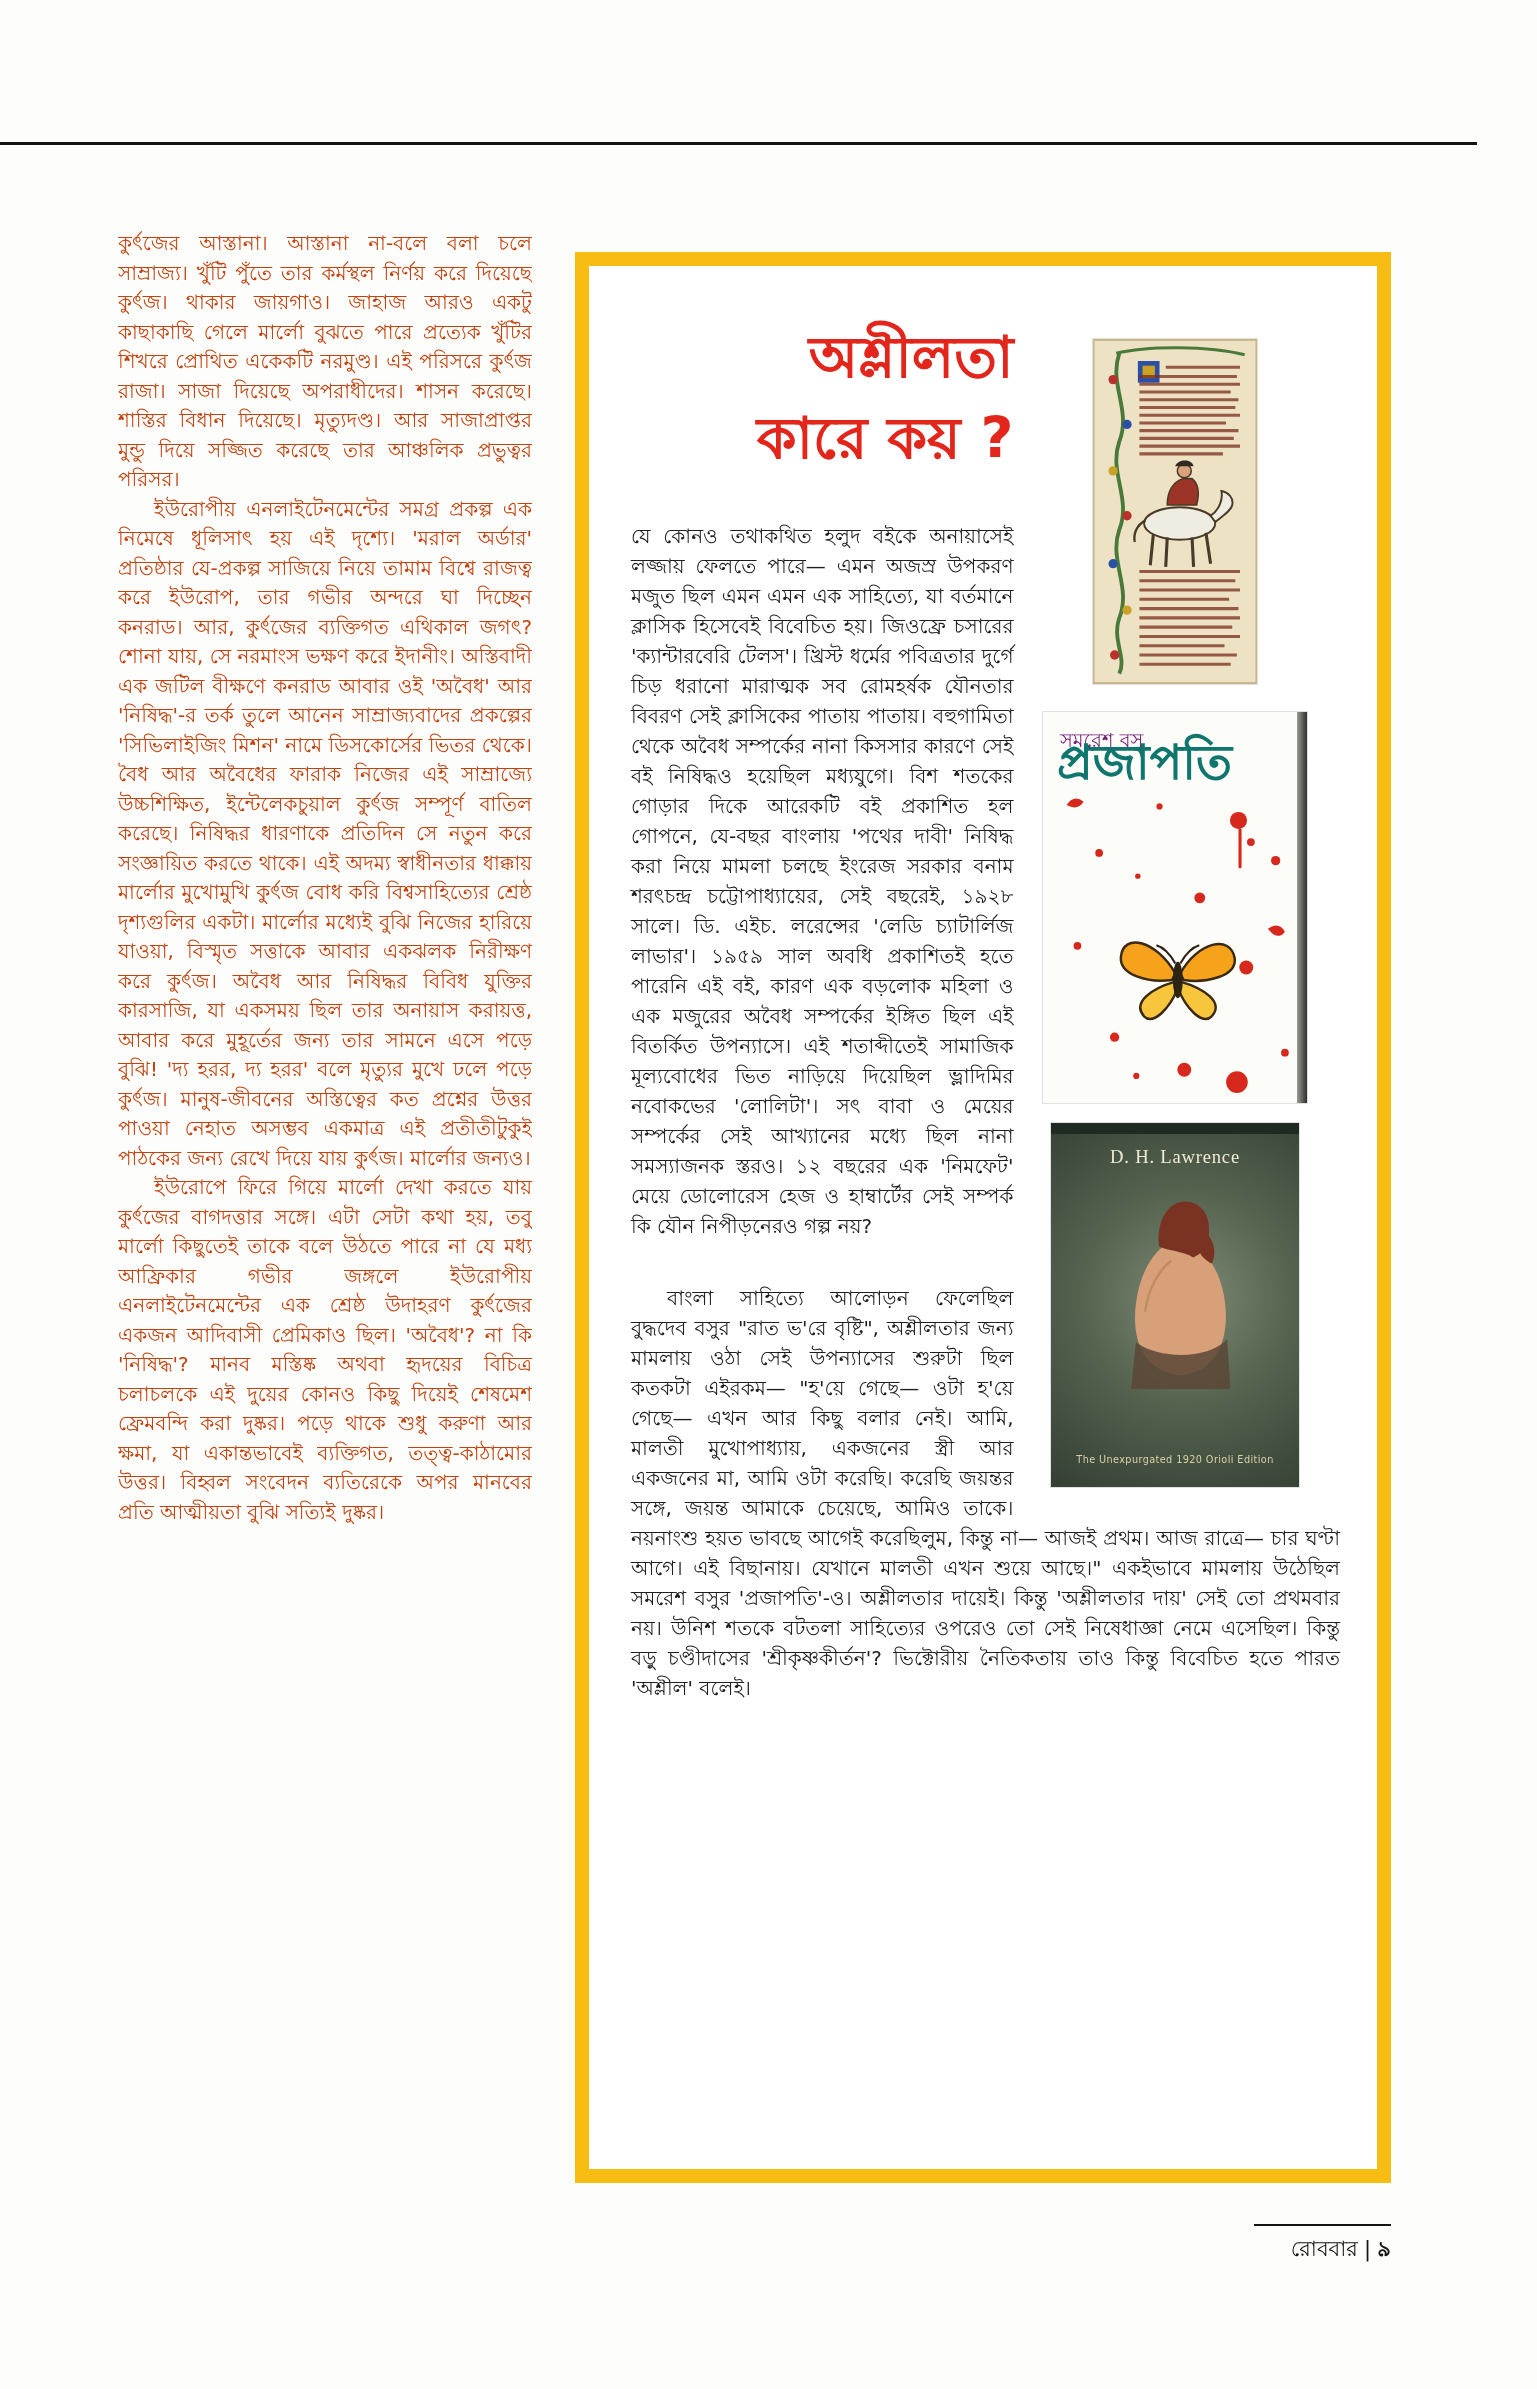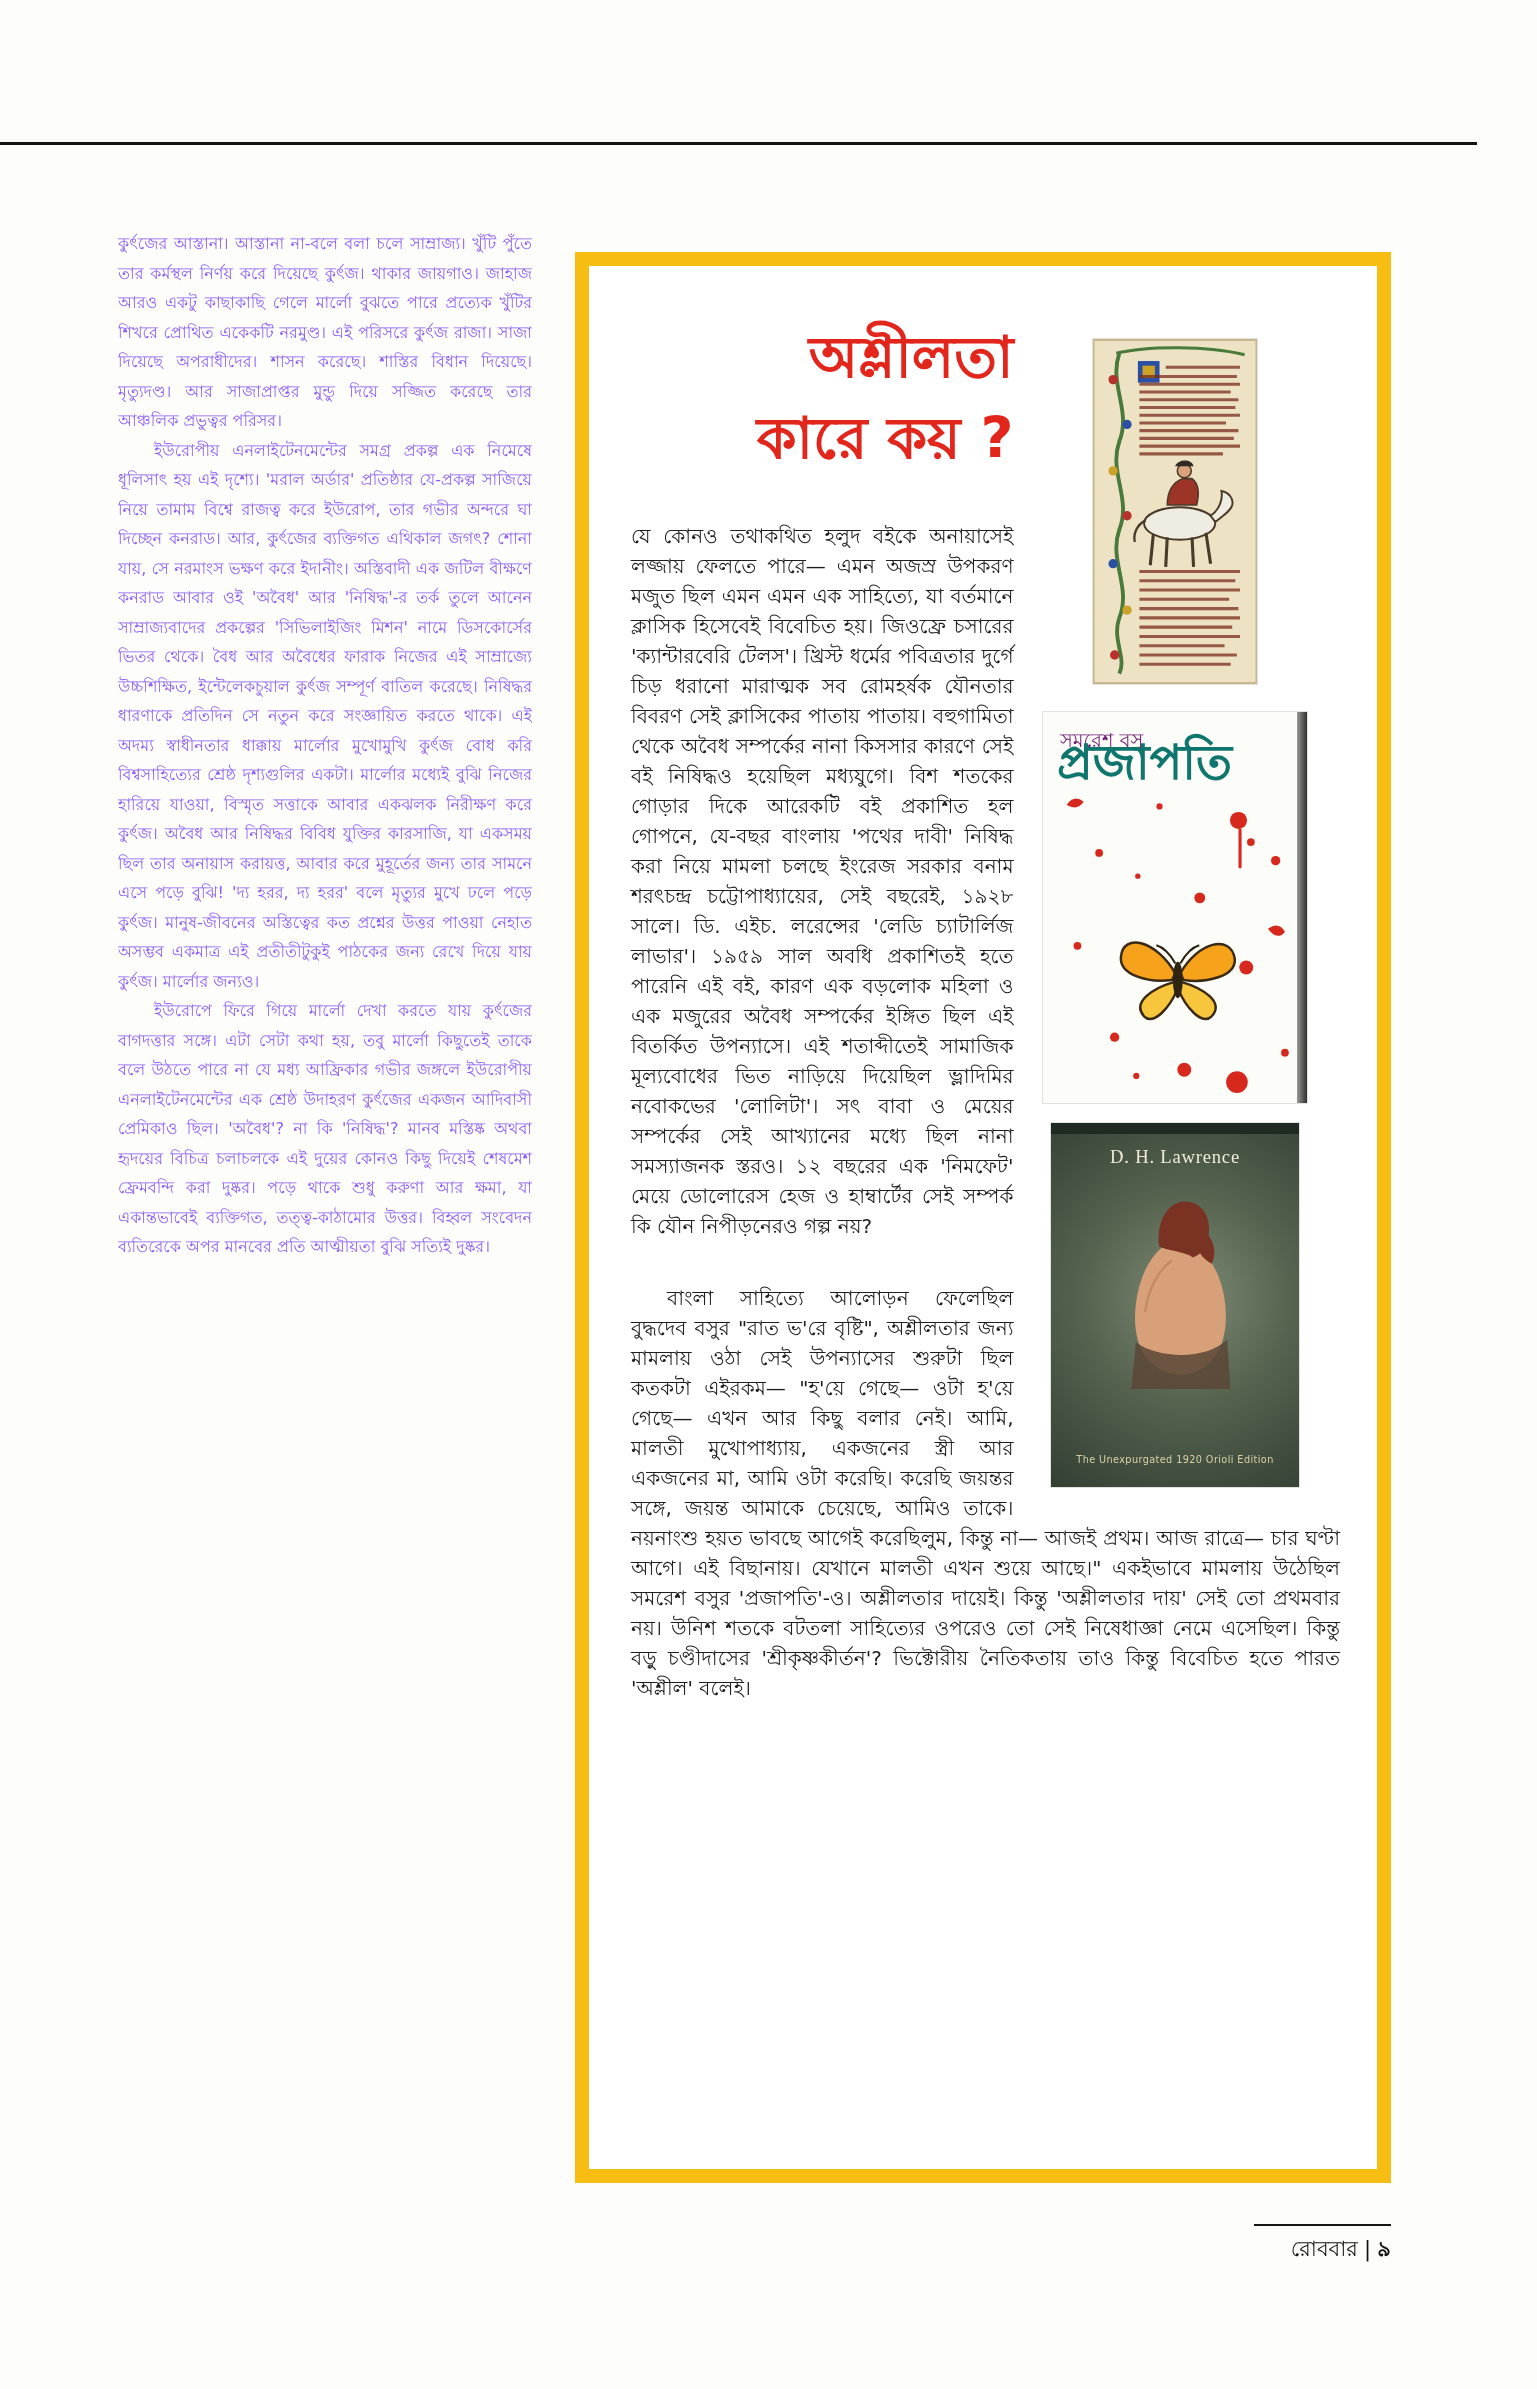--- a/index.html
+++ b/index.html
@@ -12,22 +12,22 @@
   }
 
   .top-rule {
     position:absolute; left:0; top:142px; width:1477px; height:3.1px;
     background:#141414;
   }
 
   
   .left-col {
     position:absolute; left:118px; top:229px; width:414px; height:1961px;
-    font-size:16px; line-height:29.5px; text-align:justify;
-    color:#8b5cf6; overflow:hidden;
+    font-size:20px; line-height:29.5px; text-align:justify;
+    color:#c2410c; overflow:hidden;
   }
   .left-col p + p { text-indent:36px; }
 
   
   .feature-box {
     position:absolute; left:575px; top:252px; width:816px; height:1931px;
     border:14.7px solid #F8BD12; background:#ffffff;
     padding:34px 37px 28px 42px; overflow:hidden;
   }
 

